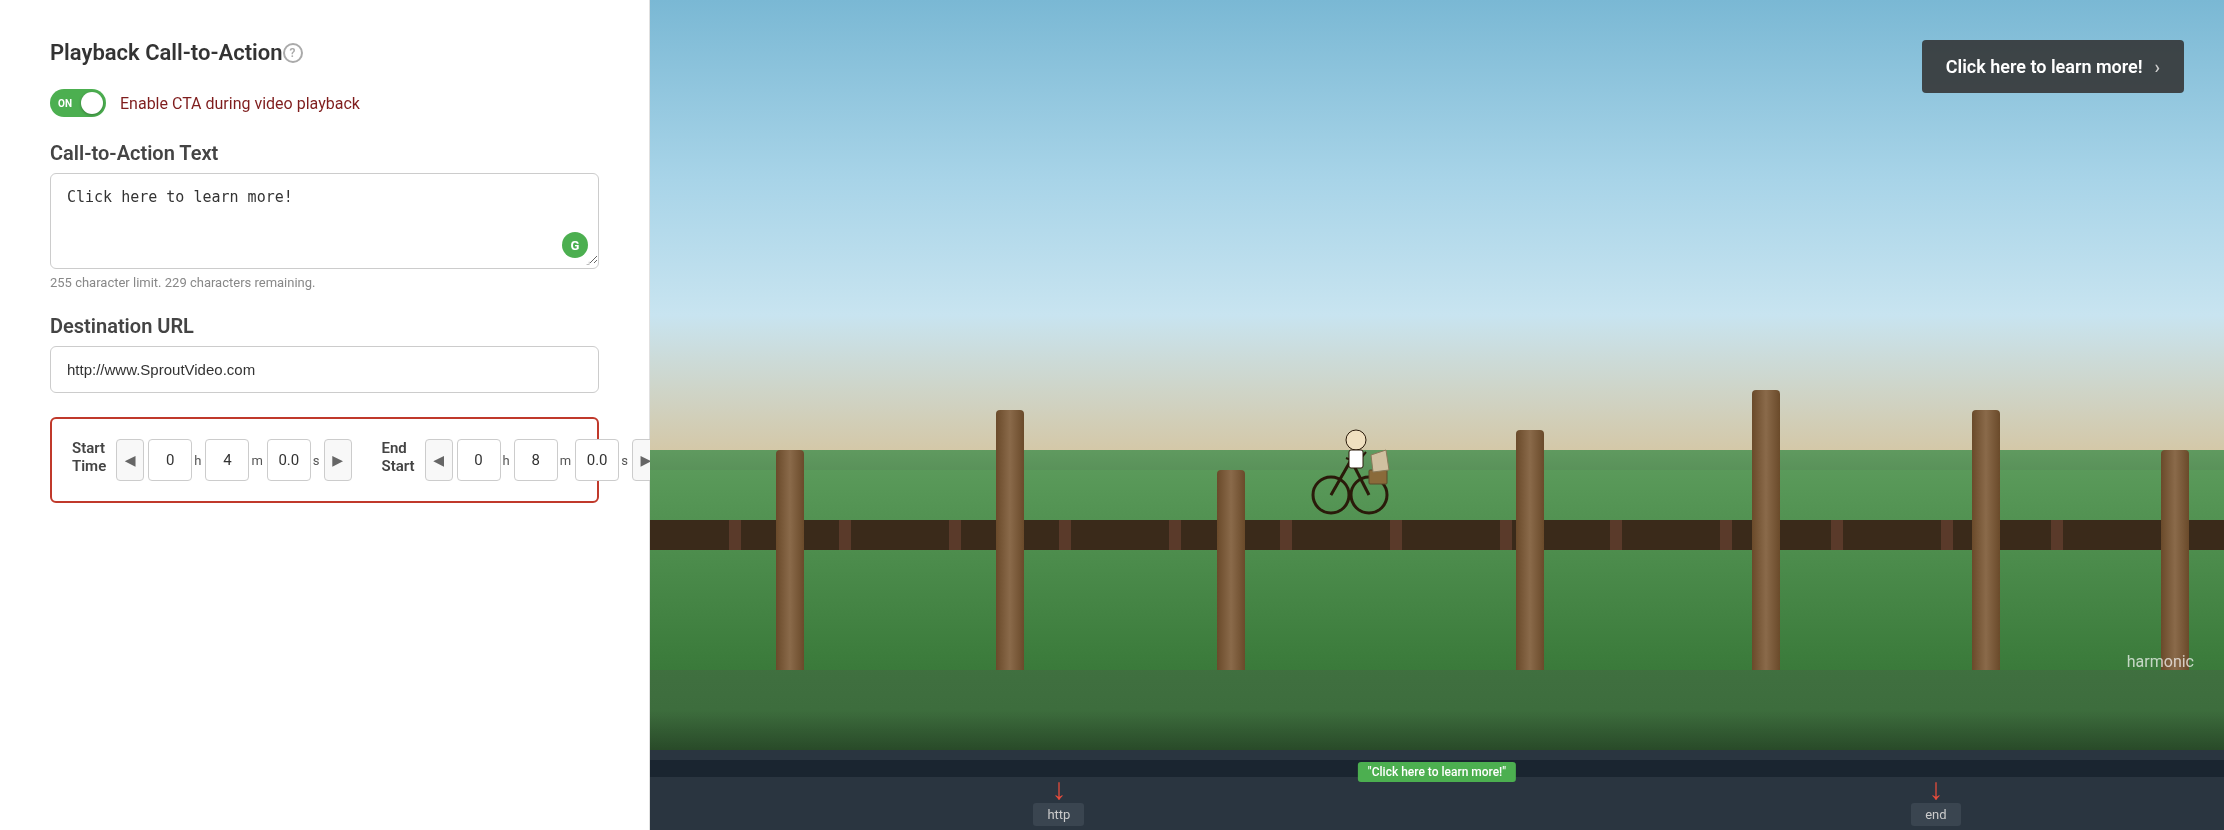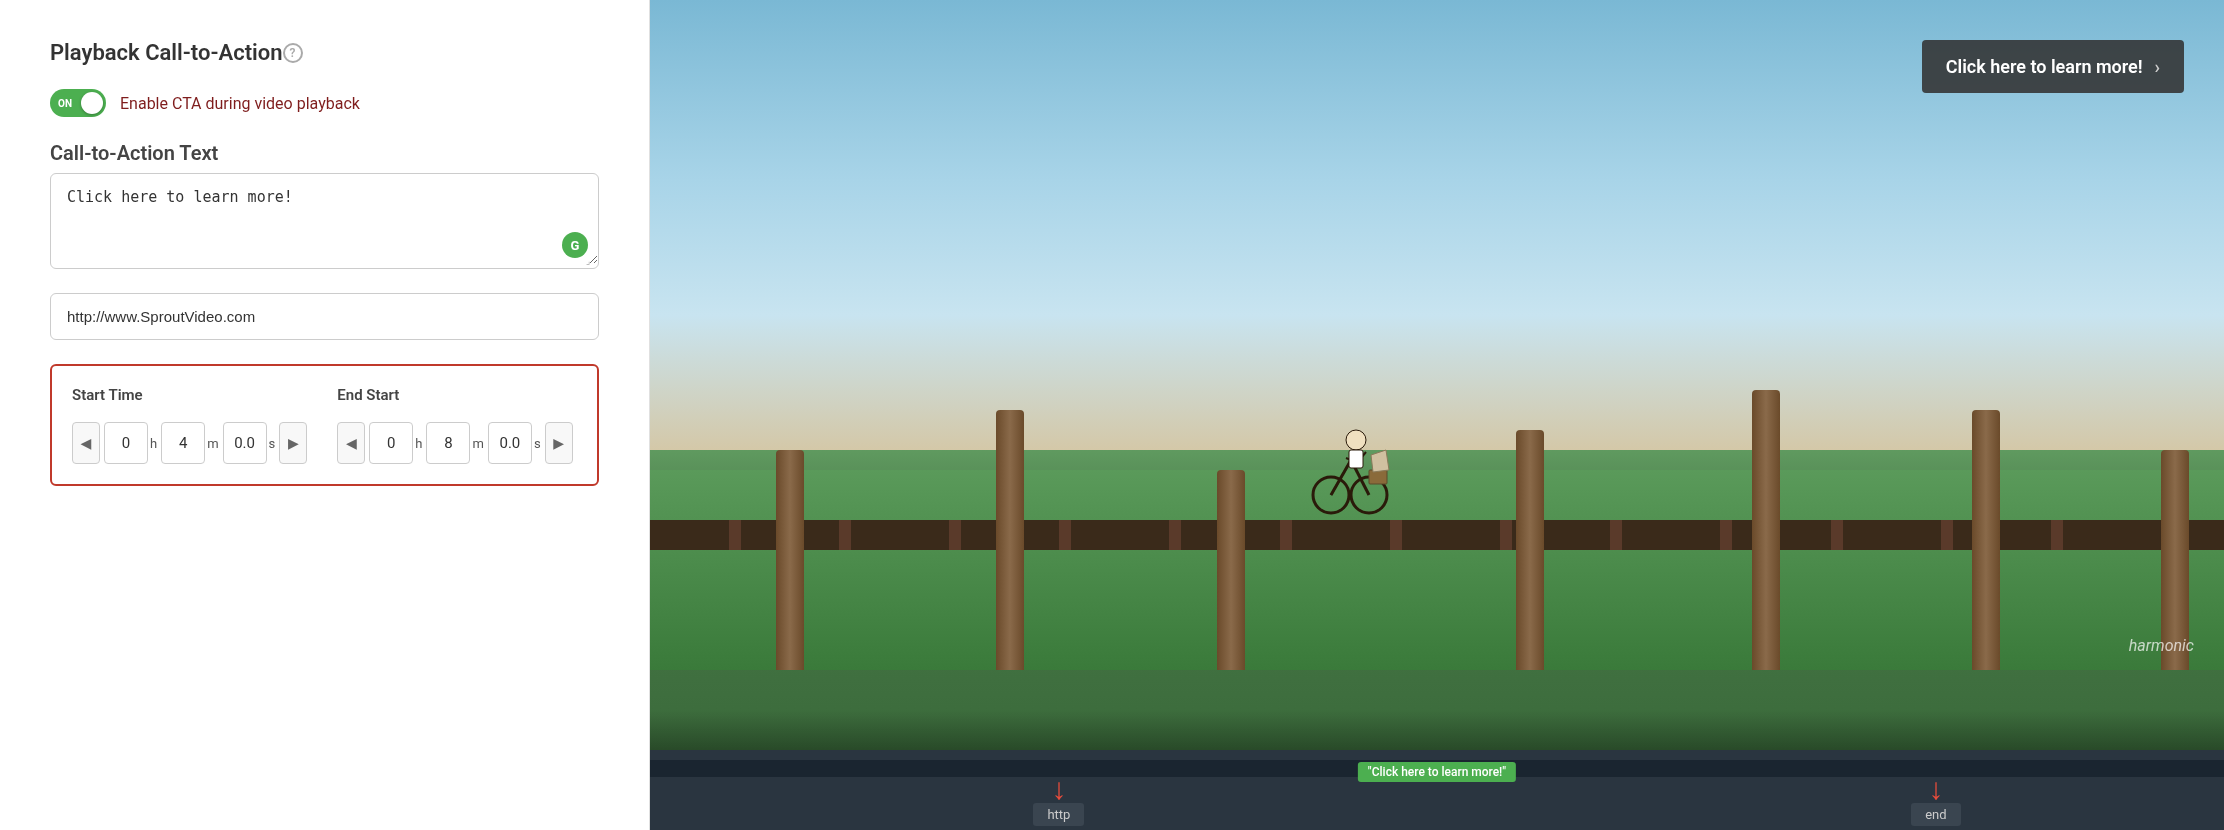--- a/index.html
+++ b/index.html
@@ -169,22 +169,21 @@
     }
 
     .time-row {
       display: flex;
       gap: 30px;
       align-items: flex-start;
     }
 
     .time-field {
       display: flex;
-      flex-direction: column;
-      gap: 18px;
+      gap: 10px;
     }
 
     .time-field-label {
       font-size: 15px;
       font-weight: 600;
       color: #444;
     }
 
     .time-inputs {
       display: flex;
@@ -315,25 +314,24 @@
     }
 
     .cta-arrow {
       font-size: 18px;
       color: #ccc;
     }
 
     
     .watermark {
       position: absolute;
-      bottom: 95px;
+      bottom: 79px;
       right: 30px;
       color: rgba(255,255,255,0.7);
       font-size: 16px;
-      font-style: italic;
     }
 
     
     .timeline-bar {
       height: 80px;
       background: #2a3540;
       position: relative;
       display: flex;
       flex-direction: column;
     }
@@ -426,23 +424,25 @@
     <span class="toggle-label">Enable CTA during video playback</span>
   </div>
 
   <div class="field-group">
     <div class="field-label">Call-to-Action Text</div>
     <div class="text-area-wrapper">
       <textarea class="cta-textarea" style="">Click here to learn more!</textarea>
       <div class="grammarly-icon">G</div>
       <div class="resize-handle">⌟</div>
     </div>
+    <span class="char-limit-text">255 character limit. 229 characters remaining.</span>
   </div>
 
   <div class="field-group">
+    <div class="field-label">Destination URL</div>
     <input type="text" class="url-input" value="http://www.SproutVideo.com" style="">
   </div>
 
   <div class="time-box">
     <div class="time-row">
 
       <div class="time-field">
         <div class="time-field-label">Start Time</div>
         <div class="time-inputs">
           <button class="time-arrow-btn">◀</button>

